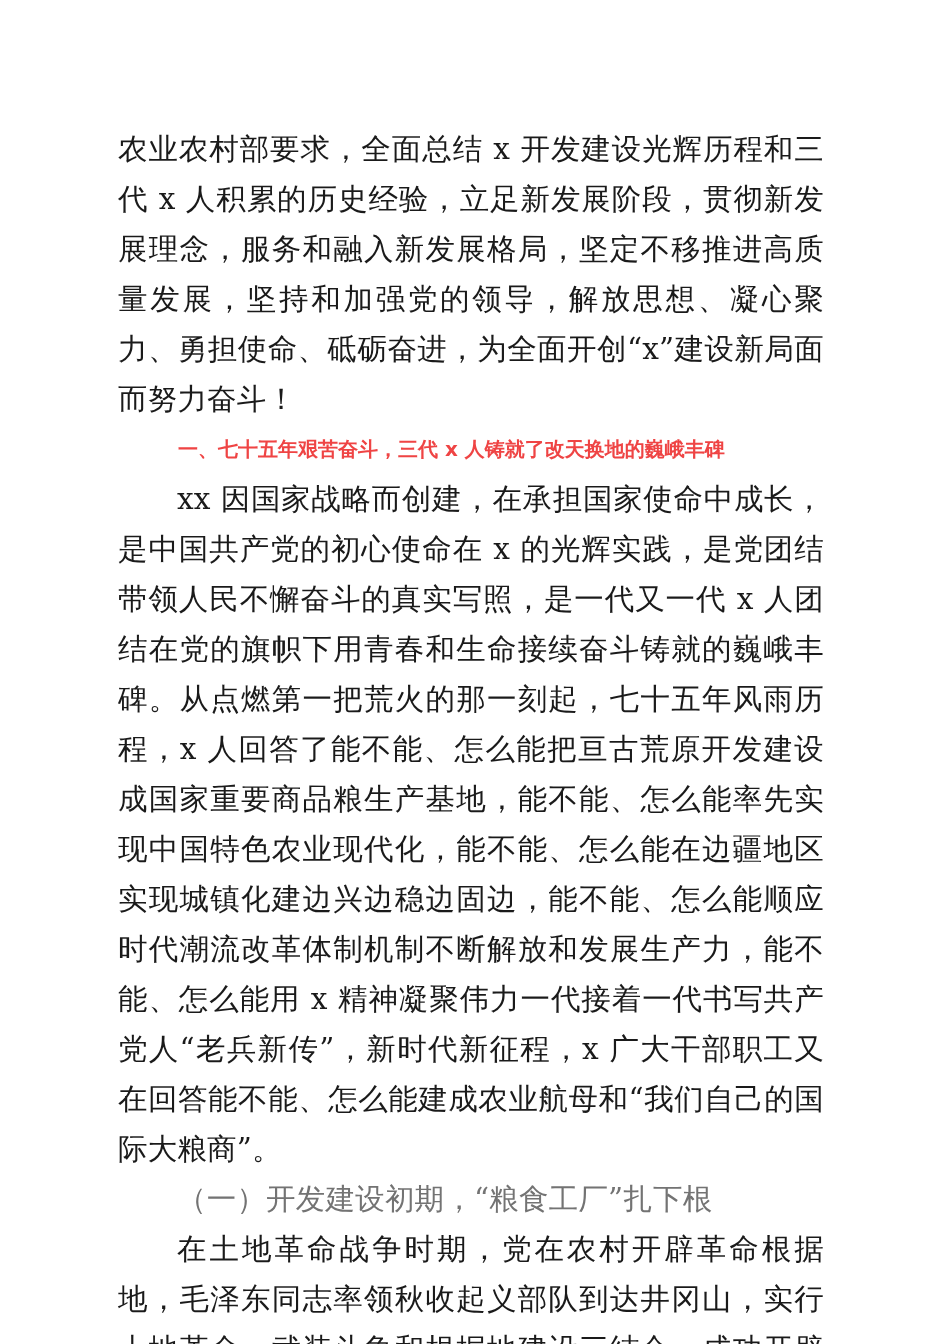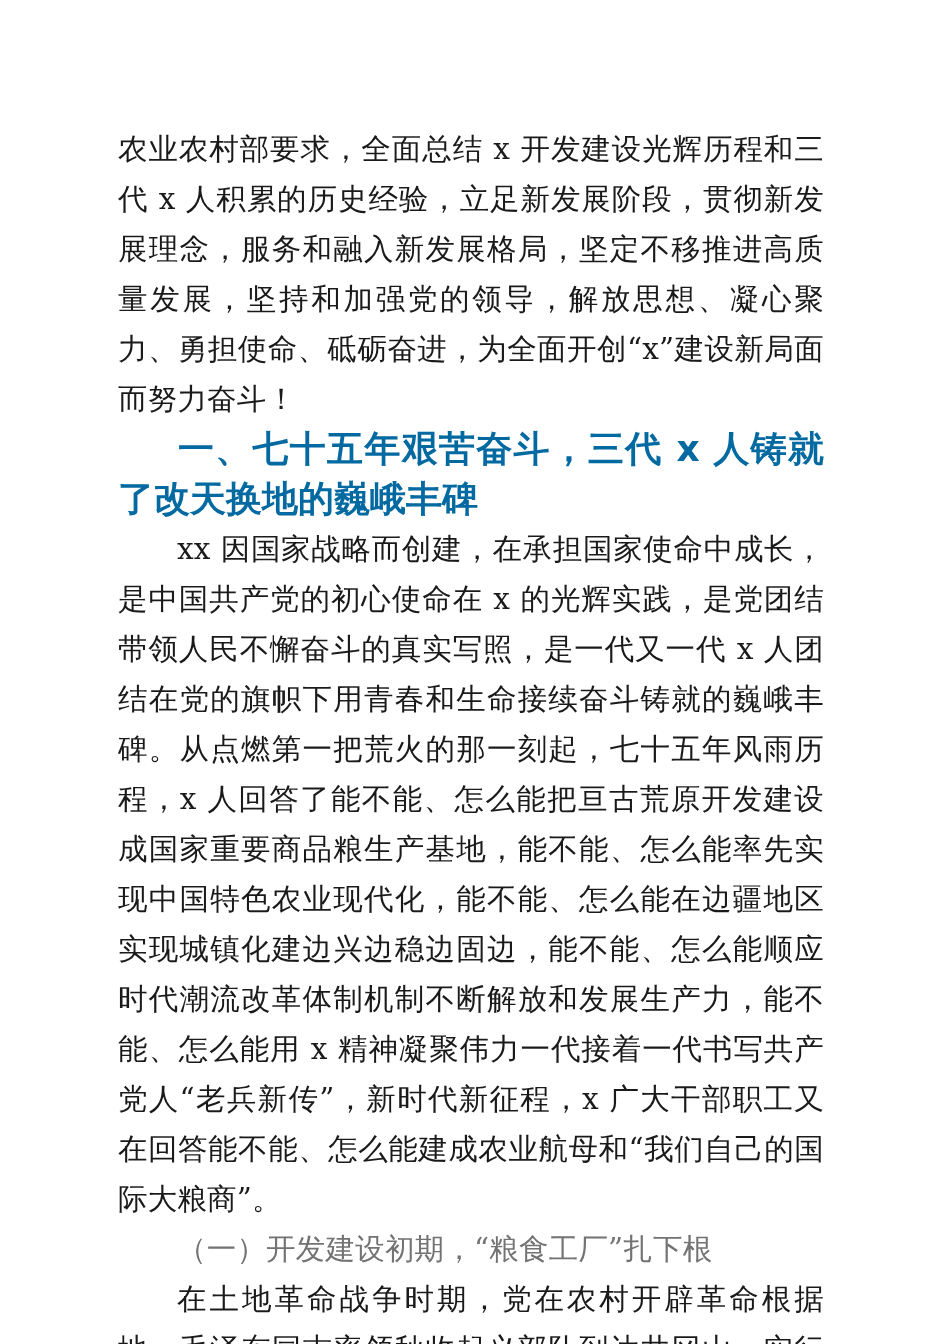--- a/index.html
+++ b/index.html
@@ -36,24 +36,24 @@
     font-weight: 400;
     -webkit-font-smoothing: antialiased;
   }
   .para.no-indent {
     text-indent: 0;
   }
 
   
   .heading-1 {
     font-family: "DejaVu Sans", "Liberation Sans", sans-serif;
-    font-size: 36px;
+    font-size: 20px;
     line-height: 50px;
     font-weight: 700;
-    color: #0369a1;
+    color: #ef4444;
     text-align: justify;
     text-justify: inter-character;
     text-indent: 60px;
     margin: 0;
     letter-spacing: 0px;
   }
 
   
   .heading-2 {
     font-family: "DejaVu Serif", "Liberation Serif", serif;

